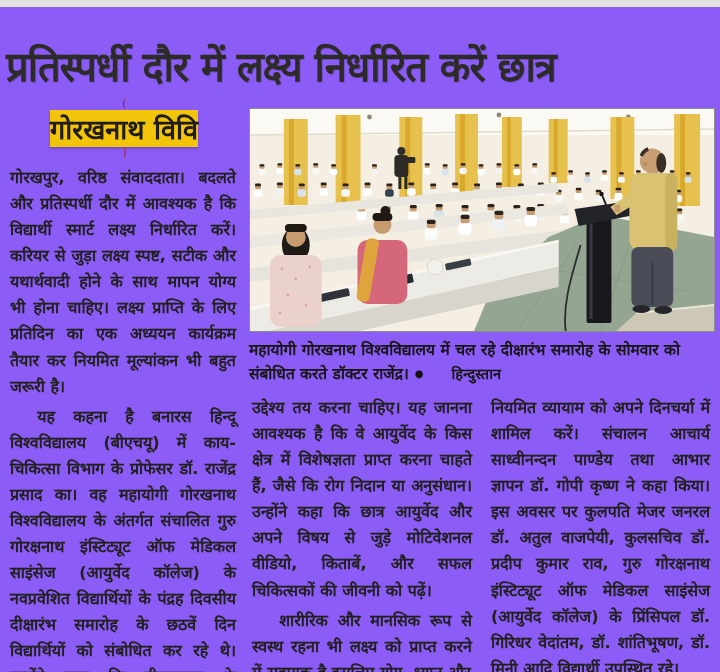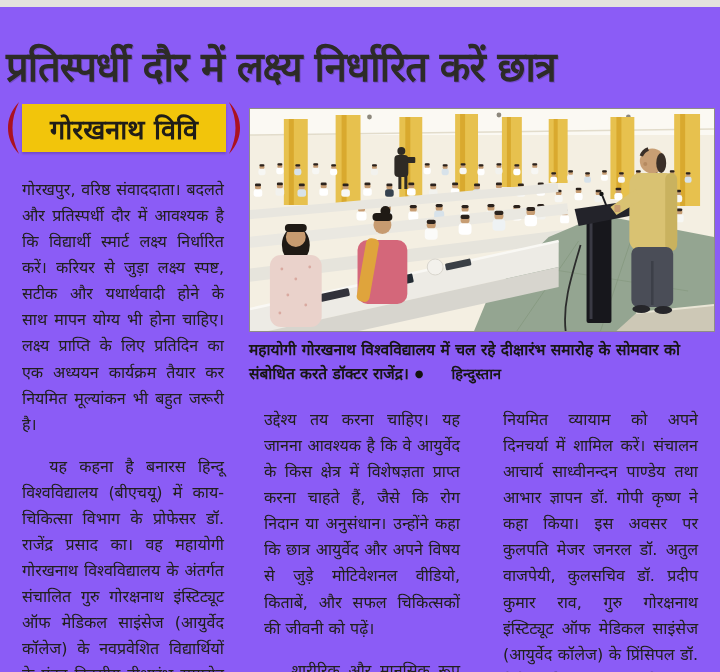--- a/index.html
+++ b/index.html
@@ -22,37 +22,37 @@
   .headline{
     position:absolute;left:6px;top:8px;width:712px;height:84px;
     font-size:41px;font-weight:700;color:#2d2b28;
     letter-spacing:-1px;line-height:1.6;white-space:nowrap;
     transform:scaleX(.97);transform-origin:left center;
     text-shadow:1px 1px 0 rgba(0,0,0,.18);
   }
   
   .badge{
     position:absolute;left:8px;top:100px;width:232px;height:56px;
-    display:flex;align-items:center;justify-content:center;
+    display:flex;align-items:center;justify-content:center;flex-direction:column;
   }
   .badge .bracket{flex:0 0 12px;height:52px;}
   .badge .badge-box{
     flex:1;height:48px;margin:0 2px;
     background:#f2c50b;
     display:flex;align-items:center;justify-content:center;
     box-shadow:0 2px 2px rgba(0,0,0,.18);
   }
   .badge .badge-label{
     font-size:27px;font-weight:700;color:#201d18;
   }
   
   .col{position:absolute;color:#21201d;}
   .col p{
-    margin:16px;text-align:justify;
-    font-size:16px;line-height:1.63;font-weight:400;
+    margin:4px;text-align:justify;
+    font-size:16px;line-height:1.63;font-weight:700;
   }
   .col p.indent{text-indent:1.7em;}
   .col-left{left:6px;top:161px;width:234px;}
   .col-mid{left:248px;top:391px;width:228px;}
   .col-right{left:487px;top:391px;width:227px;}
   
   .photo-frame{
     position:absolute;left:249px;top:108px;width:466px;height:224px;
     border:1px solid #8f8d87;background:#f4efe4;
     box-sizing:border-box;

